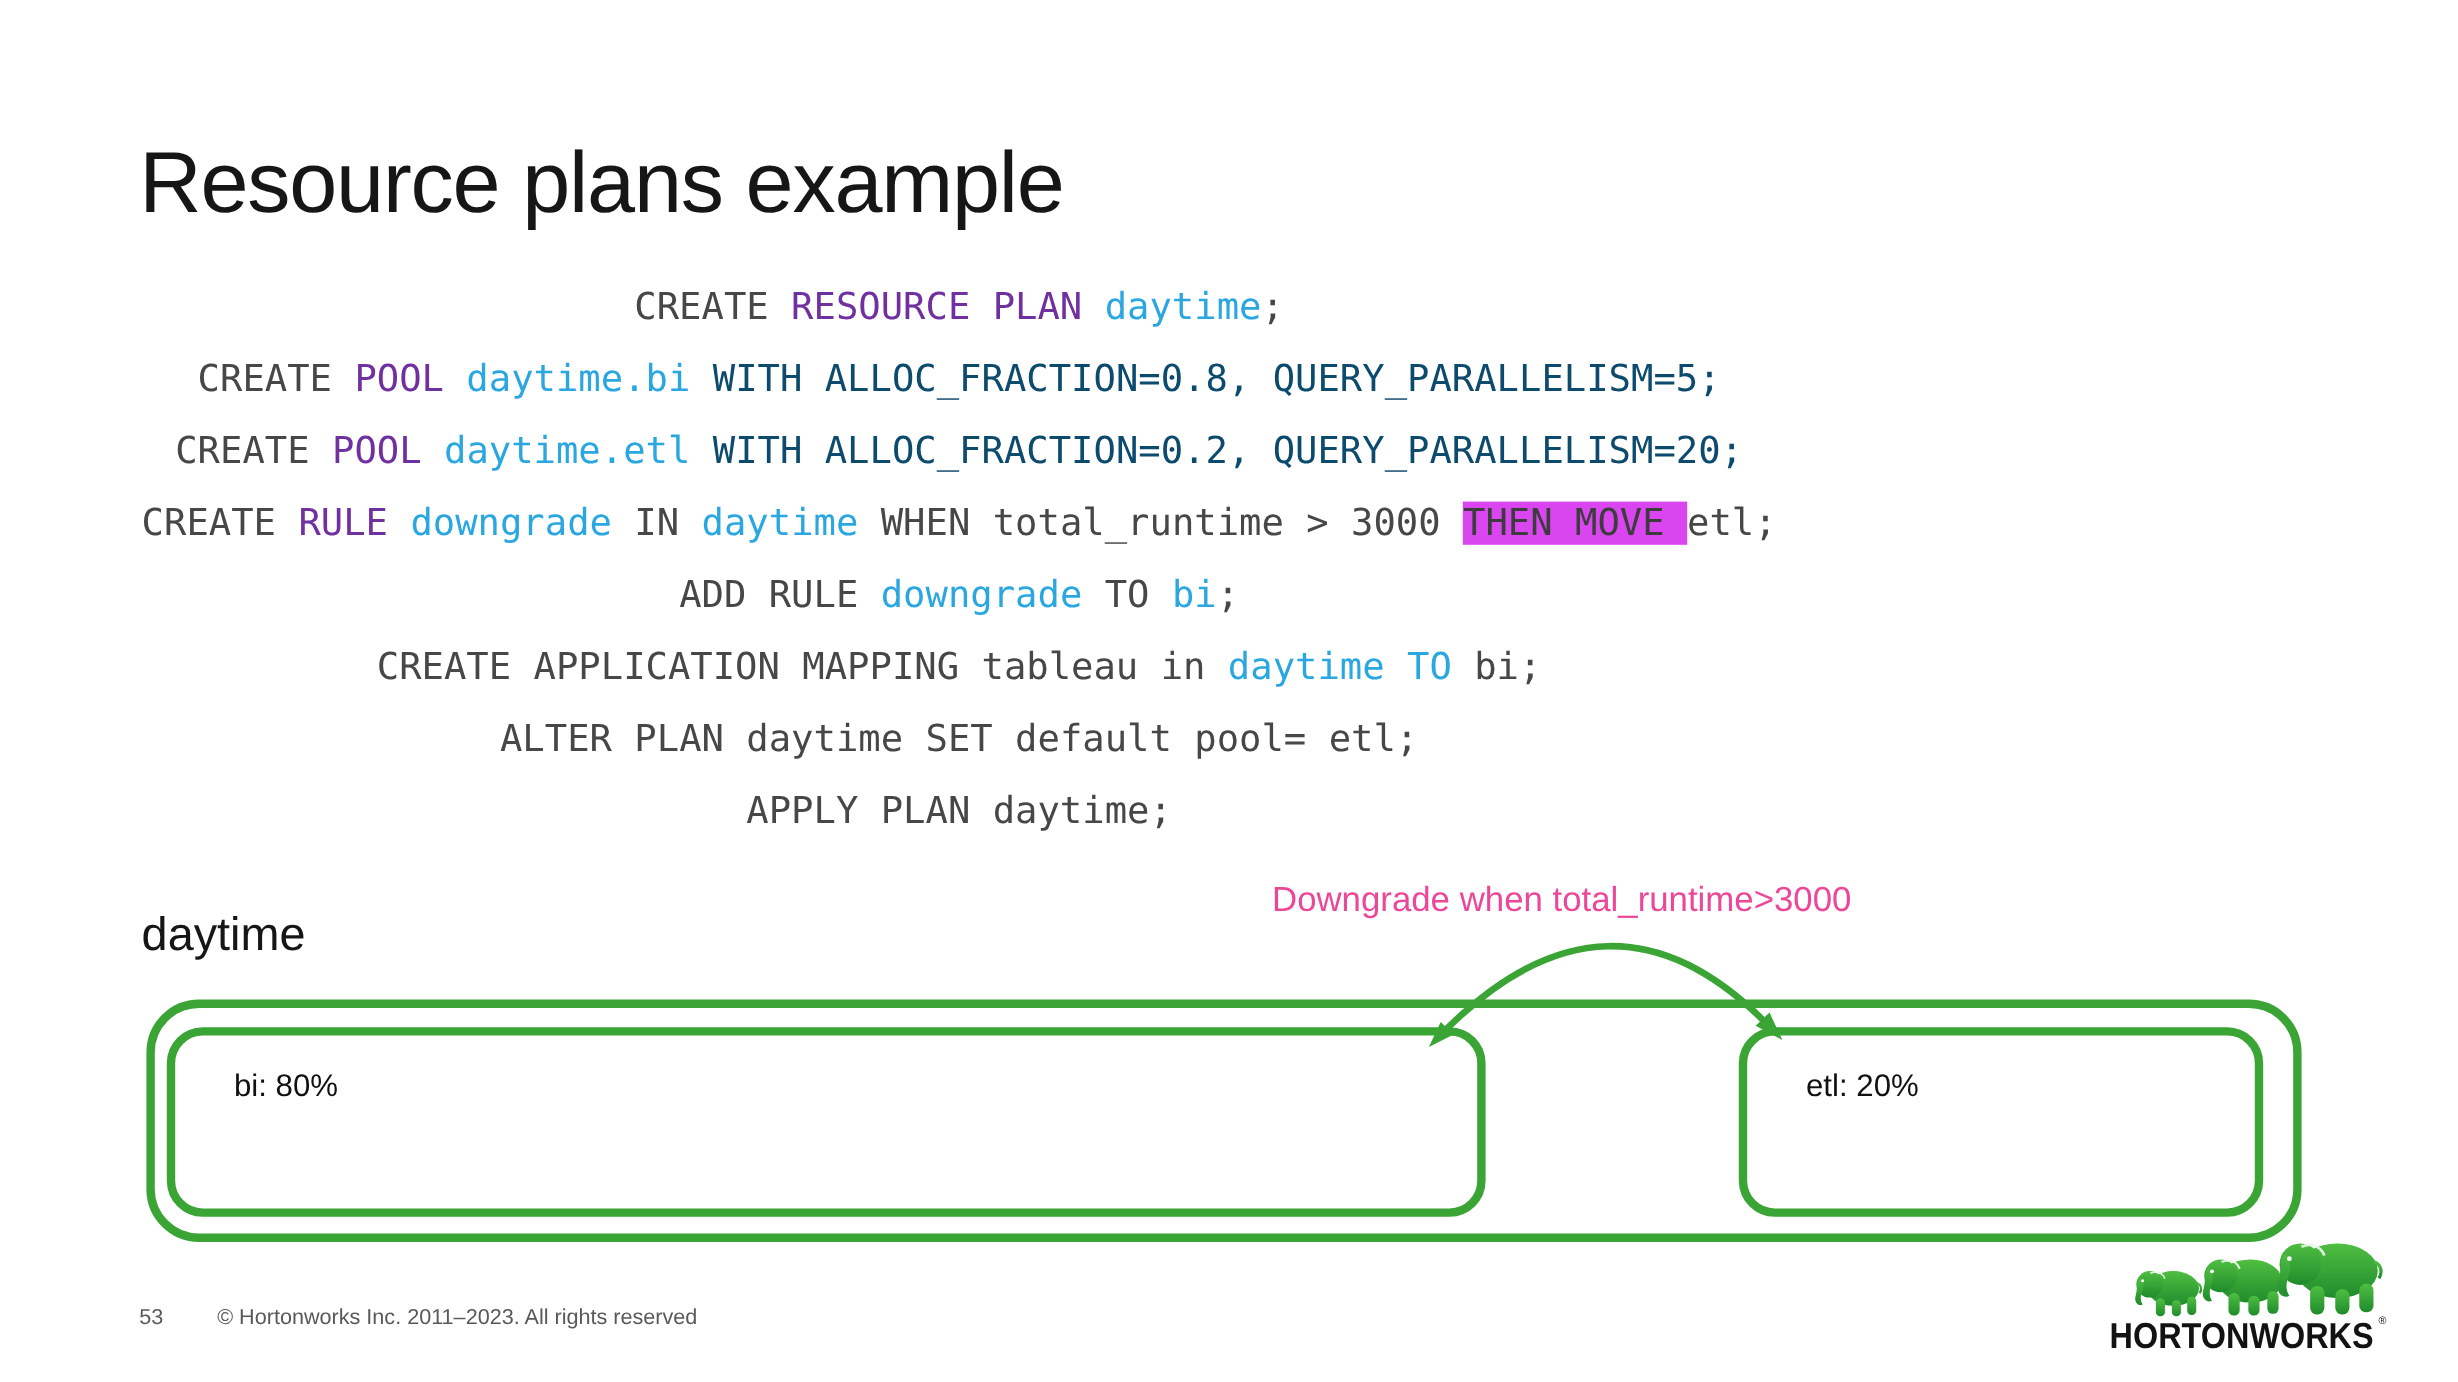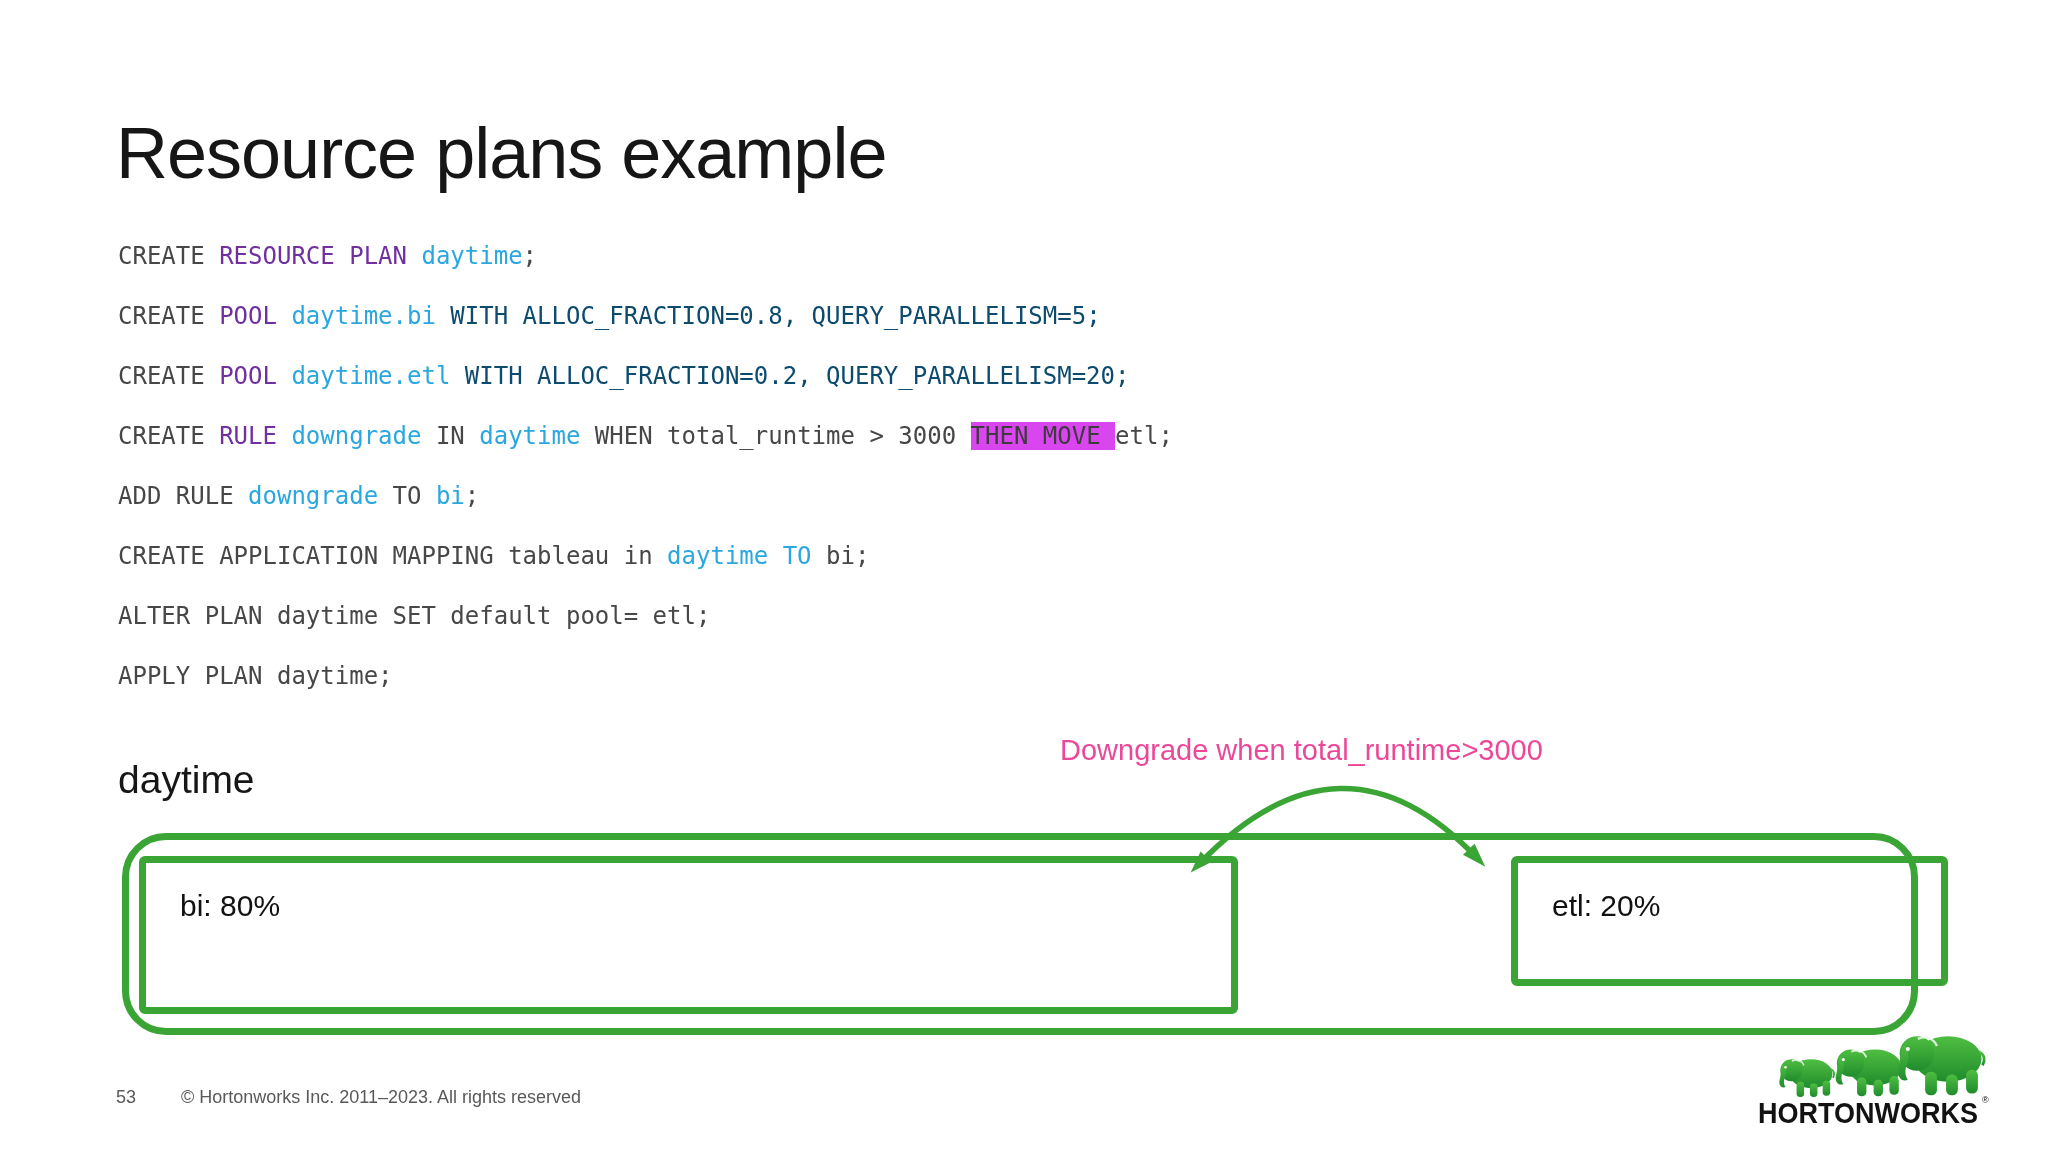--- a/index.html
+++ b/index.html
@@ -7,40 +7,40 @@
     width:2048px;height:1152px;position:relative;background:#ffffff;
     font-family:"Liberation Sans",sans-serif;overflow:hidden;color:#1a1a1a;
   }
   .title{
     position:absolute;left:116px;top:64px;font-size:72px;font-weight:normal;
     letter-spacing:-1px;color:#161616;
   }
   .code{
     position:absolute;left:118px;top:226px;
     font-family:"DejaVu Sans Mono","Liberation Mono",monospace;
-    font-size:24px;white-space:pre;
+    font-size:31px;white-space:pre;text-align:center;
   }
   .code-line{height:60px;line-height:60px}
   .tok-gray{color:#474747}
   .tok-black{color:#0c4a6e}
   .tok-purple{color:#7030A0}
   .tok-cyan{color:#2AA7E0}
   .tok-highlight{background:#d946ef;color:#3c3c3c}
   .plan-label{position:absolute;left:118px;top:758px;font-size:39px;color:#161616}
   .annotation{position:absolute;left:1060px;top:734px;font-size:29px;color:#ec4899}
   .outer-box{
     position:absolute;left:122px;top:833px;width:1796px;height:202px;
     border:7px solid #3AA535;border-radius:44px;box-sizing:border-box;background:transparent;
   }
   .pool{
-    position:absolute;border:7px solid #3AA535;border-radius:6px;box-sizing:border-box;
-    font-size:30px;color:#111;padding:26px 0 0 34px;background:transparent;
+    position:absolute;border:7px solid #3AA535;border-radius:30px;box-sizing:border-box;
+    font-size:26px;color:#111;padding:26px 0 0 49px;background:transparent;
   }
   .pool-bi{left:139px;top:856px;width:1099px;height:158px}
-  .pool-etl{left:1511px;top:856px;width:437px;height:130px}
+  .pool-etl{left:1449px;top:856px;width:437px;height:158px}
   .overlay-svg{position:absolute;left:0;top:0;width:2048px;height:1152px;pointer-events:none}
   .footer-num{position:absolute;left:116px;top:1087px;font-size:18px;color:#595959}
   .footer-copy{position:absolute;left:181px;top:1087px;font-size:18px;color:#595959}
   .logo{position:absolute;left:1756px;top:1024px;width:246px;height:106px}
 </style>
 </head>
 <body>
 
 <h1 class="title">Resource plans example</h1>
 

